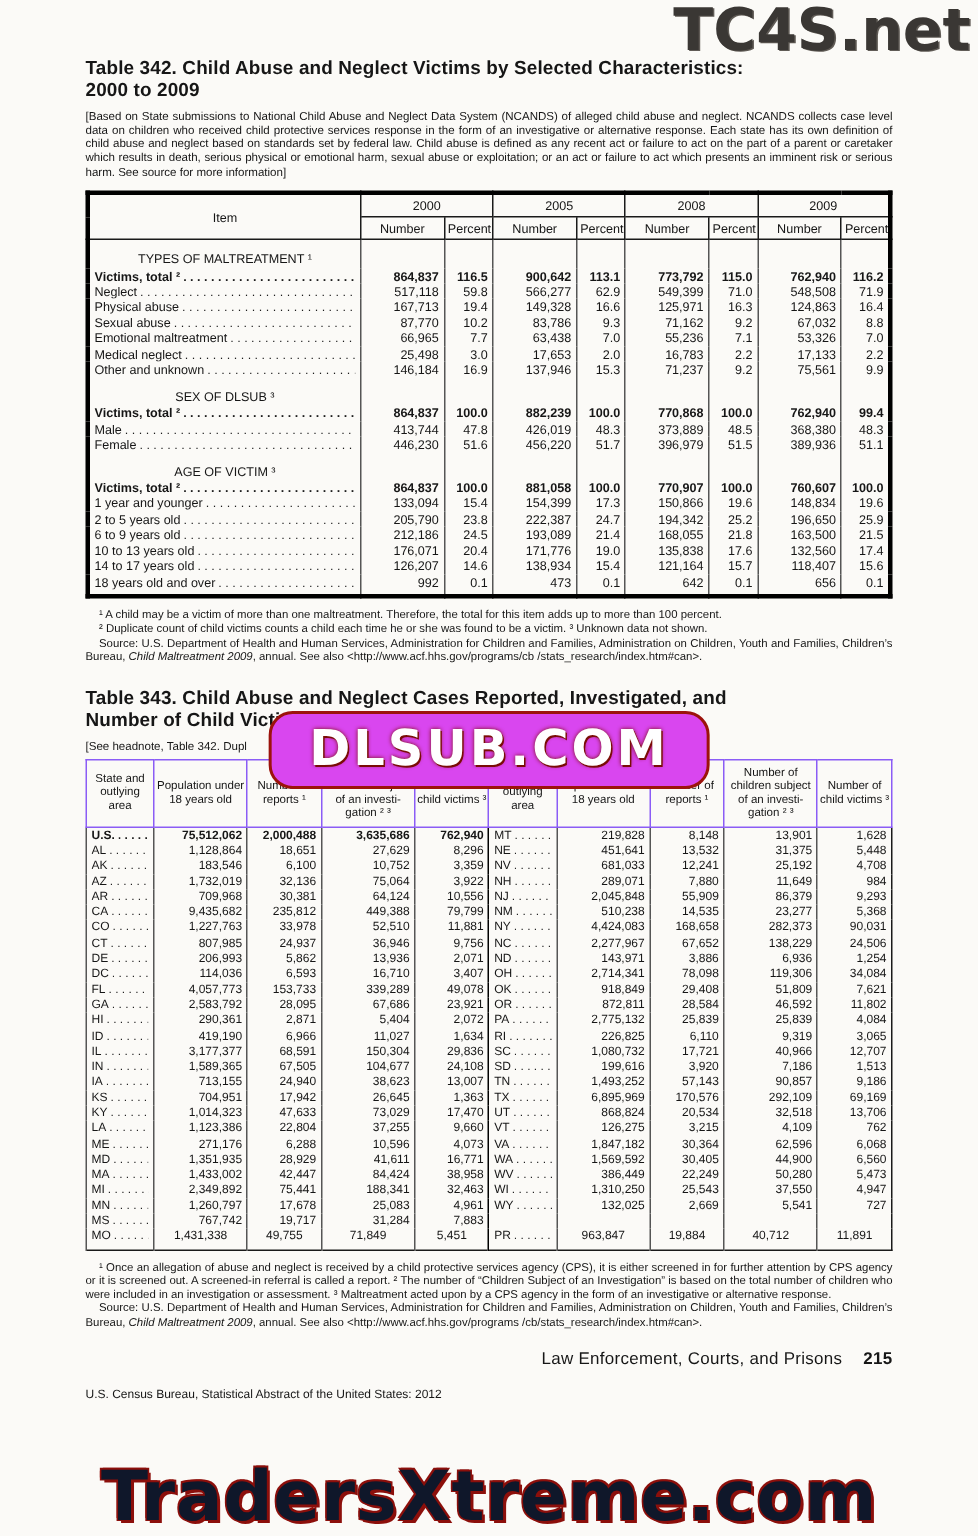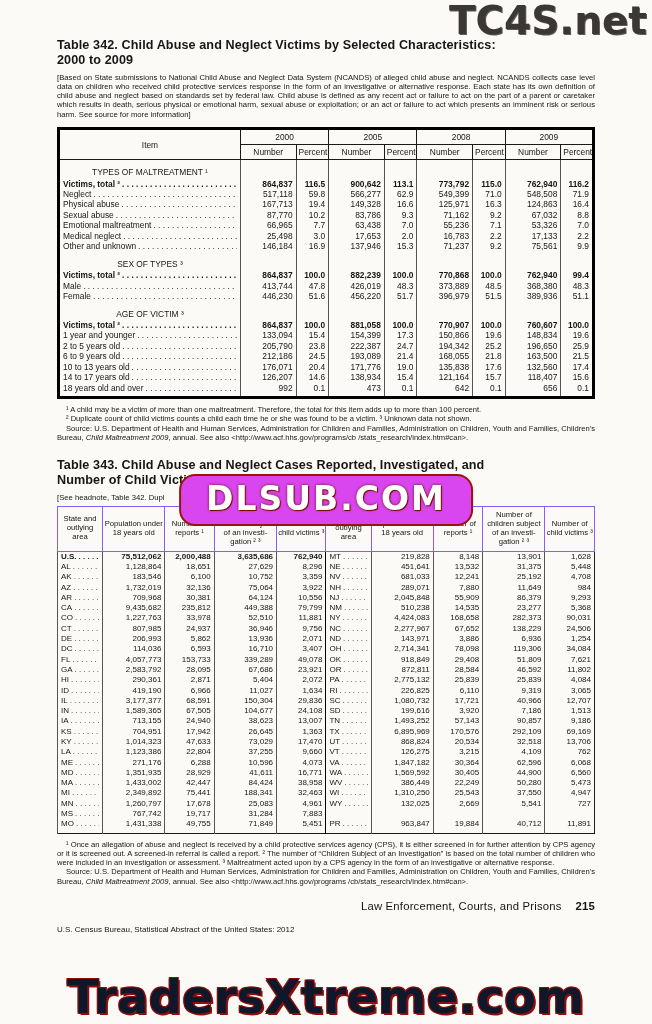--- a/index.html
+++ b/index.html
@@ -33,21 +33,21 @@
   .footnotes { margin-top:6px; }
   .footnotes p { font-size:7.6px; line-height:9.25px; text-indent:9px; text-align:justify; }
   .footnotes i { font-style:italic; }
 
   .t343 { margin-top:4px; border:1px solid #1a1a1a; font-size:8px; }
   .t343 th { border:1px solid #8b5cf6; font-weight:normal; font-size:7.7px; line-height:8.9px; padding:4px 1px; text-align:center; vertical-align:middle; overflow:hidden; }
   .t343 td { border-left:1px solid #555; padding:0 3px; line-height:10.3px; vertical-align:bottom; overflow:hidden; }
   .t343 td.num { text-align:right; white-space:nowrap; }
   .t343 .half-sep { border-left:1px solid #000 !important; }
   .t343 td.b { font-weight:bold; }
-  .t343 tr:last-child td { padding-bottom:3px; }
+  .t343 tr:last-child td { padding-bottom:3px;text-align:center; }
 
   .page-footer { margin-top:14px; text-align:right; font-size:11.3px; letter-spacing:.2px; }
   .page-footer .pgnum { font-weight:bold; margin-left:14px; }
   .census-line { margin-top:13px; font-size:8px; }
 
   
   .wm-top {
     position:absolute; top:-2px; right:5px; z-index:6;
     font-family:"DejaVu Sans", sans-serif; font-weight:800;
     font-size:39px; color:#2c2926; letter-spacing:0; opacity:.93;
@@ -230,21 +230,21 @@
           <td class="num">146,184</td>
           <td class="num">16.9</td>
           <td class="num">137,946</td>
           <td class="num">15.3</td>
           <td class="num">71,237</td>
           <td class="num">9.2</td>
           <td class="num">75,561</td>
           <td class="num">9.9</td>
         </tr>
         <tr>
-          <td class="section-header">SEX OF TYPES ³</td>
+          <td class="section-header">SEX OF DLSUB ³</td>
           <td class="section-header"></td>
           <td class="section-header"></td>
           <td class="section-header"></td>
           <td class="section-header"></td>
           <td class="section-header"></td>
           <td class="section-header"></td>
           <td class="section-header"></td>
           <td class="section-header"></td>
         </tr>
         <tr class="bold">

